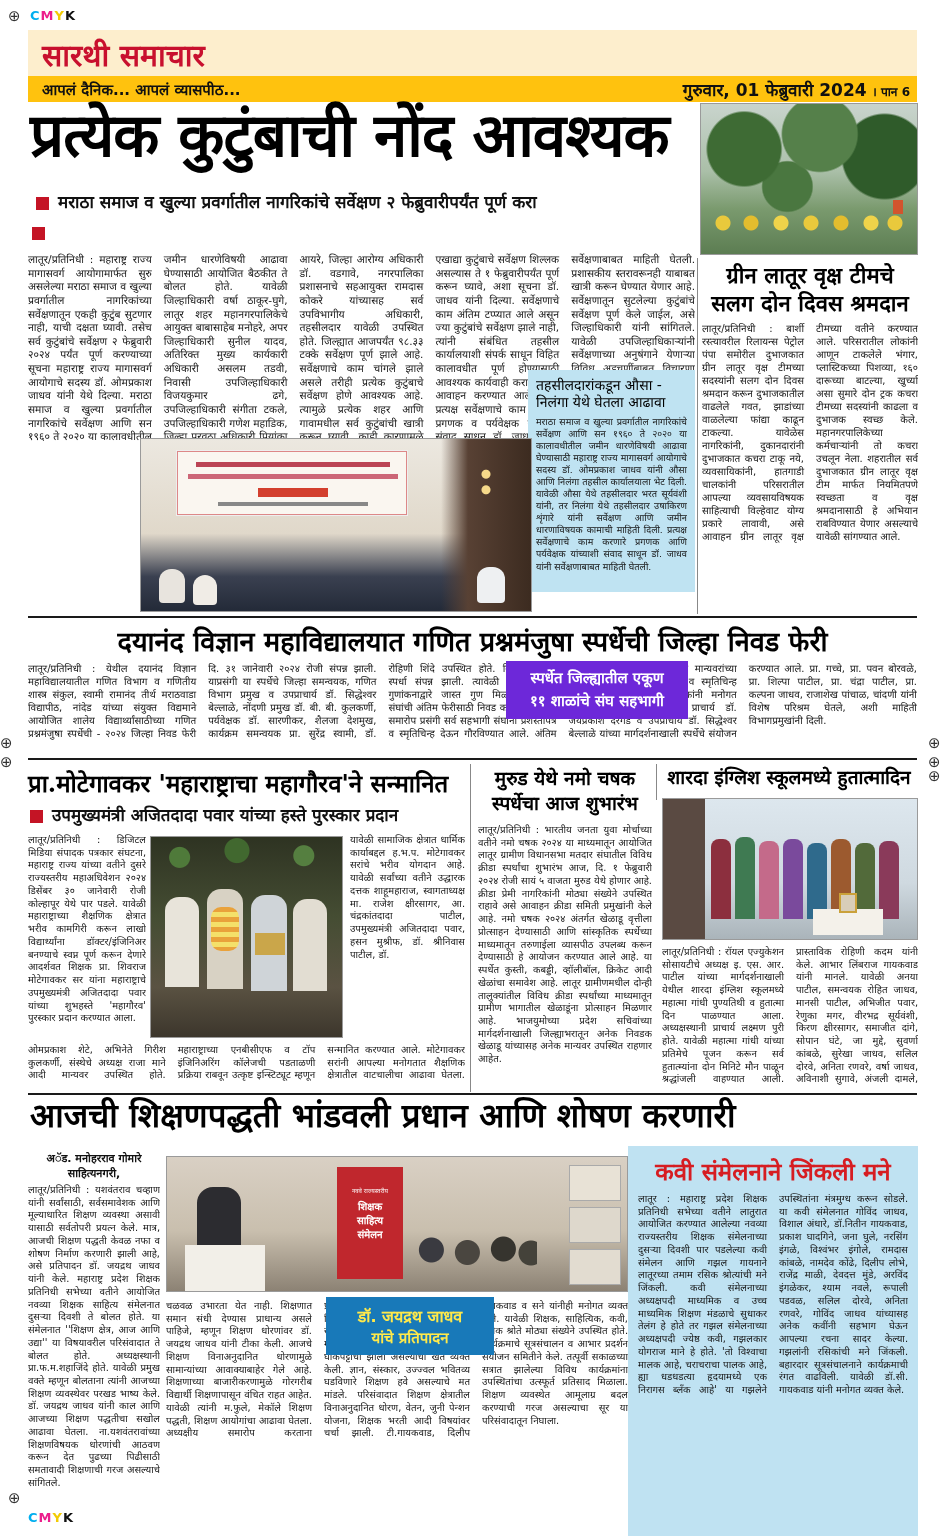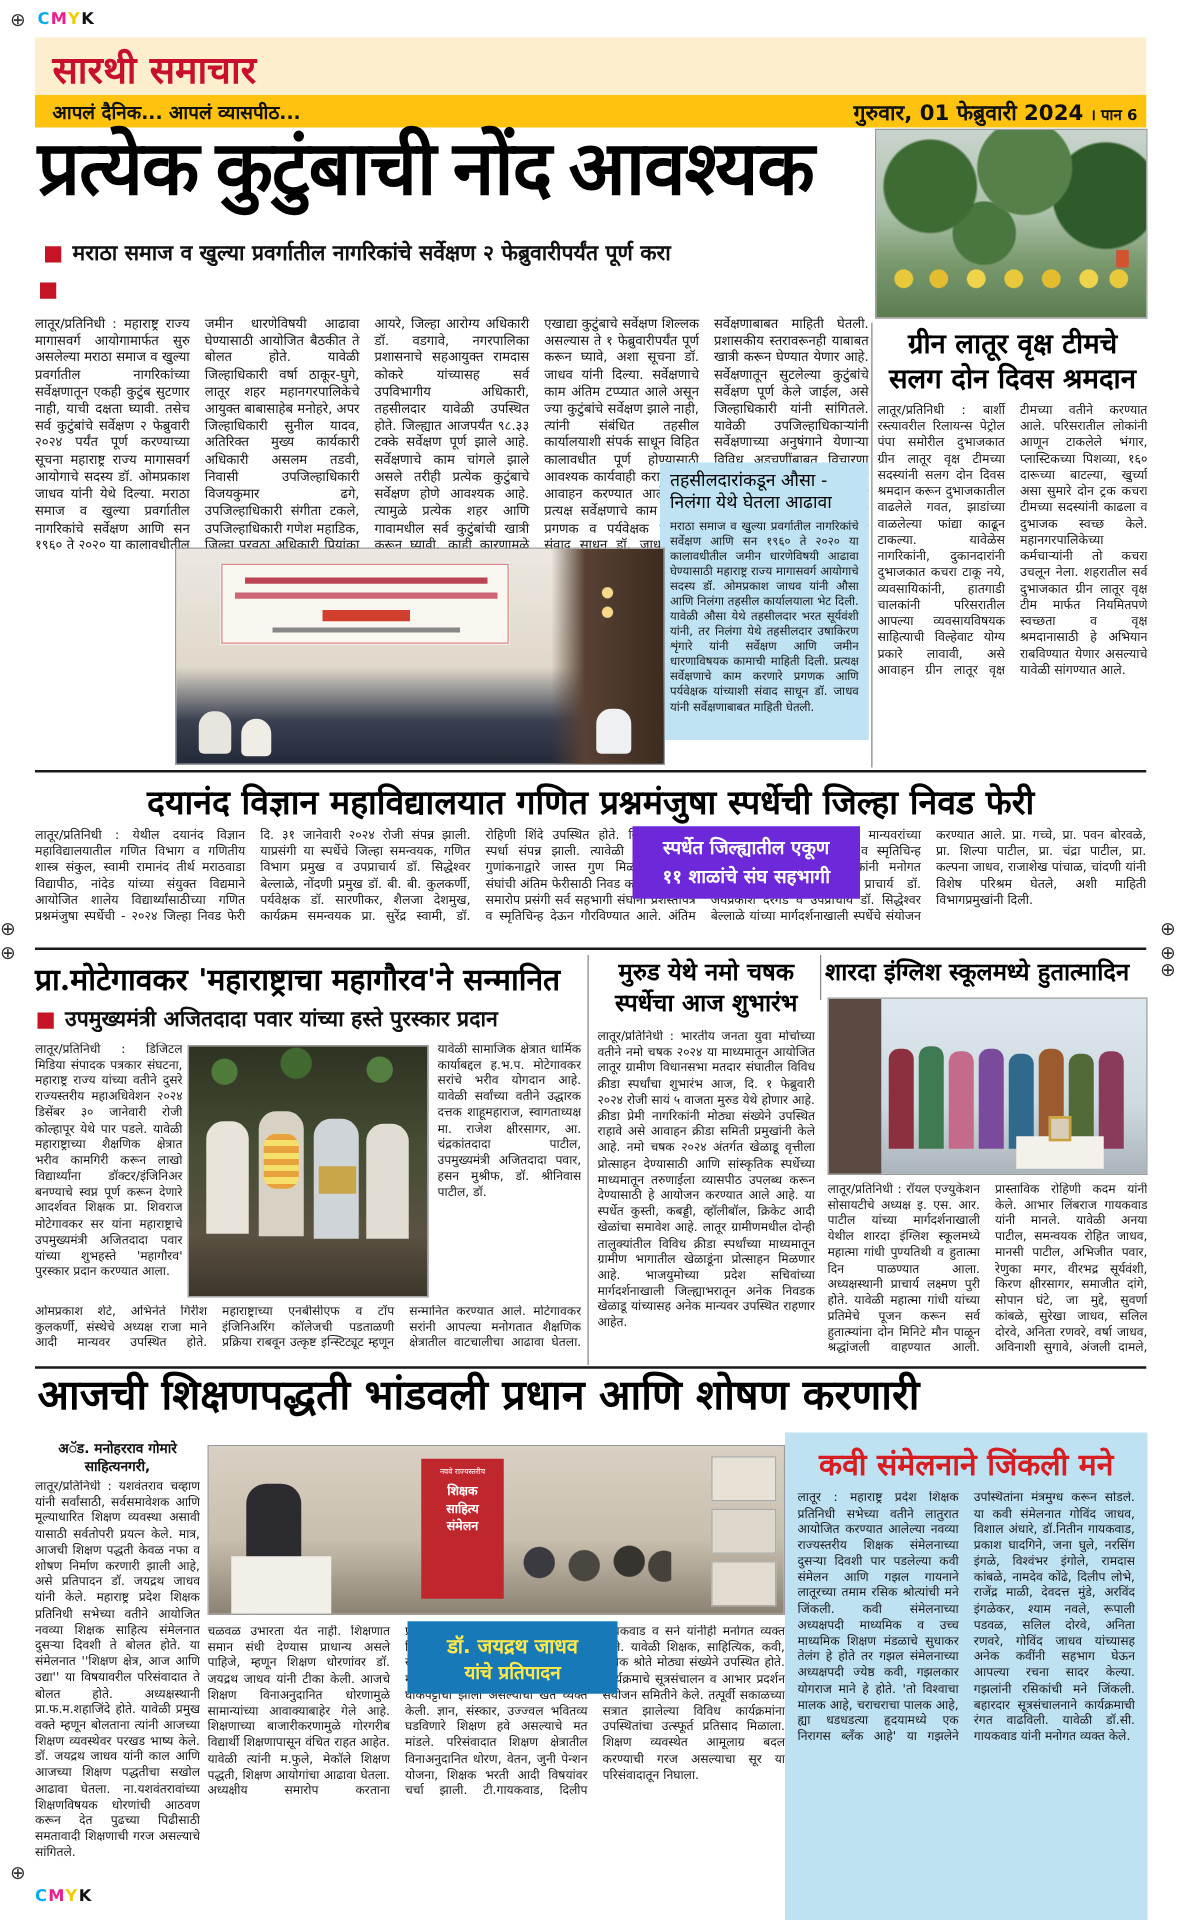--- a/index.html
+++ b/index.html
@@ -31,21 +31,21 @@
 
   <div class="abs" style="left:28px; top:30px; width:889px; height:46px; background:#fdeecd;"></div>
   <div class="abs" style="left:28px; top:76px; width:889px; height:26px; background:#ffc20e;"></div>
   <div class="abs" style="left:42px; top:34px; font-size:30px; font-weight:bold; color:#c8102e; font-family:'DejaVu Serif',serif;">सारथी समाचार</div>
   <div class="abs" style="left:42px; top:79px; font-size:15px; font-weight:bold; color:#111;">आपलं दैनिक... आपलं व्यासपीठ...</div>
   <div class="abs" style="left:620px; top:78px; width:290px; text-align:right; font-weight:bold; color:#111;">
     <span style="font-size:17px;">गुरुवार, 01 फेब्रुवारी 2024</span>
     <span style="font-size:12px;">। पान 6</span>
   </div>
 
-  <div class="abs headline" style="left:30px; top:104px; width:665px; font-size:60px; line-height:1.05; letter-spacing:-1px;font-family:Liberation Serif, serif;">प्रत्येक कुटुंबाची नोंद आवश्यक</div>
+  <div class="abs headline" style="left:30px; top:104px; width:665px; font-size:60px; line-height:1.05; letter-spacing:-1px;">प्रत्येक कुटुंबाची नोंद आवश्यक</div>
 
   <div class="photo" style="left:700px; top:103px; width:218px; height:152px; background:
       radial-gradient(circle at 20% 30%, #3e6b34 0 18%, transparent 19%),
       radial-gradient(circle at 55% 20%, #55804a 0 22%, transparent 23%),
       radial-gradient(circle at 85% 35%, #2f5b2a 0 20%, transparent 21%),
       radial-gradient(circle at 40% 55%, #4a7740 0 16%, transparent 17%),
       linear-gradient(180deg,#c9d4cd 0%, #aabfa8 45%, #7a9a6e 70%, #5c7d52 100%);">
     <div class="abs" style="left:6px; bottom:18px; width:200px; height:26px; background:
         radial-gradient(circle at 8% 50%, #e9c93c 0 7px, transparent 8px),
         radial-gradient(circle at 22% 50%, #e3bd2e 0 7px, transparent 8px),
@@ -118,21 +118,21 @@
 
   <div class="abs body-text" style="left:350px; top:834px; width:115px; height:206px; font-size:9.8px;">यावेळी सामाजिक क्षेत्रात धार्मिक कार्याबद्दल ह.भ.प. मोटेगावकर सरांचे भरीव योगदान आहे. यावेळी सर्वांच्या वतीने उद्धारक दत्तक शाहूमहाराज, स्वागताध्यक्ष मा. राजेश क्षीरसागर, आ. चंद्रकांतदादा पाटील, उपमुख्यमंत्री अजितदादा पवार, हसन मुश्रीफ, डॉ. श्रीनिवास पाटील, डॉ.</div>
   <div class="abs body-text cols-3" style="left:28px; top:1044px; width:437px; height:46px; font-size:9.8px;">ओमप्रकाश शेटे, अभिनेते गिरीश कुलकर्णी, संस्थेचे अध्यक्ष राजा माने आदी मान्यवर उपस्थित होते. महाराष्ट्राच्या एनबीसीएफ व टॉप इंजिनिअरिंग कॉलेजची पडताळणी प्रक्रिया राबवून उत्कृष्ट इन्स्टिट्यूट म्हणून सन्मानित करण्यात आले. मोटेगावकर सरांनी आपल्या मनोगतात शैक्षणिक क्षेत्रातील वाटचालीचा आढावा घेतला. त्यांच्या या गौरवाबद्दल महाराष्ट्रातील शैक्षणिक क्षेत्रातून त्यांच्यावर कौतुकाचा वर्षाव होत आहे. यावेळी १५०० पेक्षा जास्त विद्यार्थी व पालक उपस्थित होते.</div>
 
   <div class="abs headline" style="left:478px; top:766px; width:174px; font-size:19px; line-height:1.3; text-align:center;">
     <div>मुरुड येथे नमो चषक</div>
     <div>स्पर्धेचा आज शुभारंभ</div>
   </div>
   <div class="abs body-text" style="left:478px; top:824px; width:174px; height:266px; font-size:9.8px;">लातूर/प्रतिनिधी : भारतीय जनता युवा मोर्चाच्या वतीने नमो चषक २०२४ या माध्यमातून आयोजित लातूर ग्रामीण विधानसभा मतदार संघातील विविध क्रीडा स्पर्धांचा शुभारंभ आज, दि. १ फेब्रुवारी २०२४ रोजी सायं ५ वाजता मुरुड येथे होणार आहे. क्रीडा प्रेमी नागरिकांनी मोठ्या संख्येने उपस्थित राहावे असे आवाहन क्रीडा समिती प्रमुखांनी केले आहे. नमो चषक २०२४ अंतर्गत खेळाडू वृत्तीला प्रोत्साहन देण्यासाठी आणि सांस्कृतिक स्पर्धेच्या माध्यमातून तरुणाईला व्यासपीठ उपलब्ध करून देण्यासाठी हे आयोजन करण्यात आले आहे. या स्पर्धेत कुस्ती, कबड्डी, व्हॉलीबॉल, क्रिकेट आदी खेळांचा समावेश आहे. लातूर ग्रामीणमधील दोन्ही तालुक्यांतील विविध क्रीडा स्पर्धांच्या माध्यमातून ग्रामीण भागातील खेळाडूंना प्रोत्साहन मिळणार आहे. भाजयुमोच्या प्रदेश सचिवांच्या मार्गदर्शनाखाली जिल्ह्याभरातून अनेक निवडक खेळाडू यांच्यासह अनेक मान्यवर उपस्थित राहणार आहेत.</div>
 
-  <div class="abs headline" style="left:660px; top:764px; width:258px; font-size:19px; ">शारदा इंग्लिश स्कूलमध्ये हुतात्मादिन</div>
+  <div class="abs headline" style="left:660px; top:764px; width:258px; font-size:19px; text-align:center;">शारदा इंग्लिश स्कूलमध्ये हुतात्मादिन</div>
   <div class="photo" style="left:662px; top:798px; width:256px; height:142px; background:linear-gradient(180deg,#dde7ee 0%, #cfd9e0 60%, #aab4ba 100%);">
     <div class="abs" style="left:0; top:0; width:42px; height:100%; background:#5a4a42;"></div>
     <div class="abs" style="left:48px; top:40px; width:20px; height:80px; background:#8c2f3e; border-radius:8px 8px 0 0;"></div>
     <div class="abs" style="left:72px; top:38px; width:20px; height:82px; background:#3f7a52; border-radius:8px 8px 0 0;"></div>
     <div class="abs" style="left:96px; top:42px; width:20px; height:78px; background:#c46a8a; border-radius:8px 8px 0 0;"></div>
     <div class="abs" style="left:120px; top:40px; width:20px; height:80px; background:#7a4a9c; border-radius:8px 8px 0 0;"></div>
     <div class="abs" style="left:144px; top:44px; width:20px; height:76px; background:#2f6a8c; border-radius:8px 8px 0 0;"></div>
     <div class="abs" style="left:168px; top:40px; width:20px; height:80px; background:#9c5a2f; border-radius:8px 8px 0 0;"></div>
     <div class="abs" style="left:192px; top:44px; width:20px; height:76px; background:#526a3a; border-radius:8px 8px 0 0;"></div>
     <div class="abs" style="left:216px; top:42px; width:20px; height:78px; background:#8a3a5a; border-radius:8px 8px 0 0;"></div>
@@ -148,21 +148,21 @@
 
   <div class="abs" style="left:28px; top:1150px; width:132px; height:388px;">
     <div style="text-align:center; font-weight:bold; font-size:11px; color:#111;">अॅड. मनोहरराव गोमारे</div>
     <div style="text-align:center; font-weight:bold; font-size:11px; color:#111; margin-bottom:4px;">साहित्यनगरी,</div>
     <div class="body-text" style="font-size:9.8px; height:336px;">लातूर/प्रतिनिधी : यशवंतराव चव्हाण यांनी सर्वांसाठी, सर्वसमावेशक आणि मूल्याधारित शिक्षण व्यवस्था असावी यासाठी सर्वतोपरी प्रयत्न केले. मात्र, आजची शिक्षण पद्धती केवळ नफा व शोषण निर्माण करणारी झाली आहे, असे प्रतिपादन डॉ. जयद्रथ जाधव यांनी केले. महाराष्ट्र प्रदेश शिक्षक प्रतिनिधी सभेच्या वतीने आयोजित नवव्या शिक्षक साहित्य संमेलनात दुसऱ्या दिवशी ते बोलत होते. या संमेलनात ''शिक्षण क्षेत्र, आज आणि उद्या'' या विषयावरील परिसंवादात ते बोलत होते. अध्यक्षस्थानी प्रा.फ.म.शहाजिंदे होते. यावेळी प्रमुख वक्ते म्हणून बोलताना त्यांनी आजच्या शिक्षण व्यवस्थेवर परखड भाष्य केले. डॉ. जयद्रथ जाधव यांनी काल आणि आजच्या शिक्षण पद्धतीचा सखोल आढावा घेतला. ना.यशवंतरावांच्या शिक्षणविषयक धोरणांची आठवण करून देत पुढच्या पिढीसाठी समतावादी शिक्षणाची गरज असल्याचे सांगितले.</div>
   </div>
 
   <div class="photo" style="left:166px; top:1156px; width:462px; height:136px; background:linear-gradient(180deg,#d9d0c4 0%, #c9bfae 55%, #8c8274 100%);">
     <div class="abs" style="left:30px; top:30px; width:44px; height:60px; background:#2c2c30; border-radius:16px 16px 0 0;"></div>
     <div class="abs" style="left:18px; bottom:0; width:80px; height:46px; background:#f2efe8;"></div>
-    <div class="abs" style="left:170px; top:10px; width:66px; height:112px; background:#c0272d; color:#fff; text-align:center; padding-top:6px;">
+    <div class="abs" style="left:170px; top:10px; width:66px; height:112px; background:#c0272d; color:#fff; text-align:center; padding-top:20px;">
       <div style="font-size:6px;">नववे राज्यस्तरीय</div>
       <div style="font-size:10px; font-weight:bold; margin-top:4px;">शिक्षक</div>
       <div style="font-size:10px; font-weight:bold;">साहित्य</div>
       <div style="font-size:10px; font-weight:bold;">संमेलन</div>
     </div>
     <div class="abs" style="left:250px; bottom:6px; width:120px; height:50px; background:radial-gradient(circle at 12% 30%, #3a3a40 0 12px, transparent 13px), radial-gradient(circle at 42% 35%, #4a4640 0 12px, transparent 13px), radial-gradient(circle at 72% 28%, #36342e 0 12px, transparent 13px), radial-gradient(circle at 95% 36%, #44423a 0 12px, transparent 13px);"></div>
     <div class="abs" style="right:6px; top:8px; width:52px; height:36px; background:#e8e2d6; border:1px solid #aaa;"></div>
     <div class="abs" style="right:6px; top:50px; width:52px; height:36px; background:#ded8cc; border:1px solid #aaa;"></div>
     <div class="abs" style="right:6px; top:92px; width:52px; height:36px; background:#e2dcd0; border:1px solid #aaa;"></div>
   </div>

